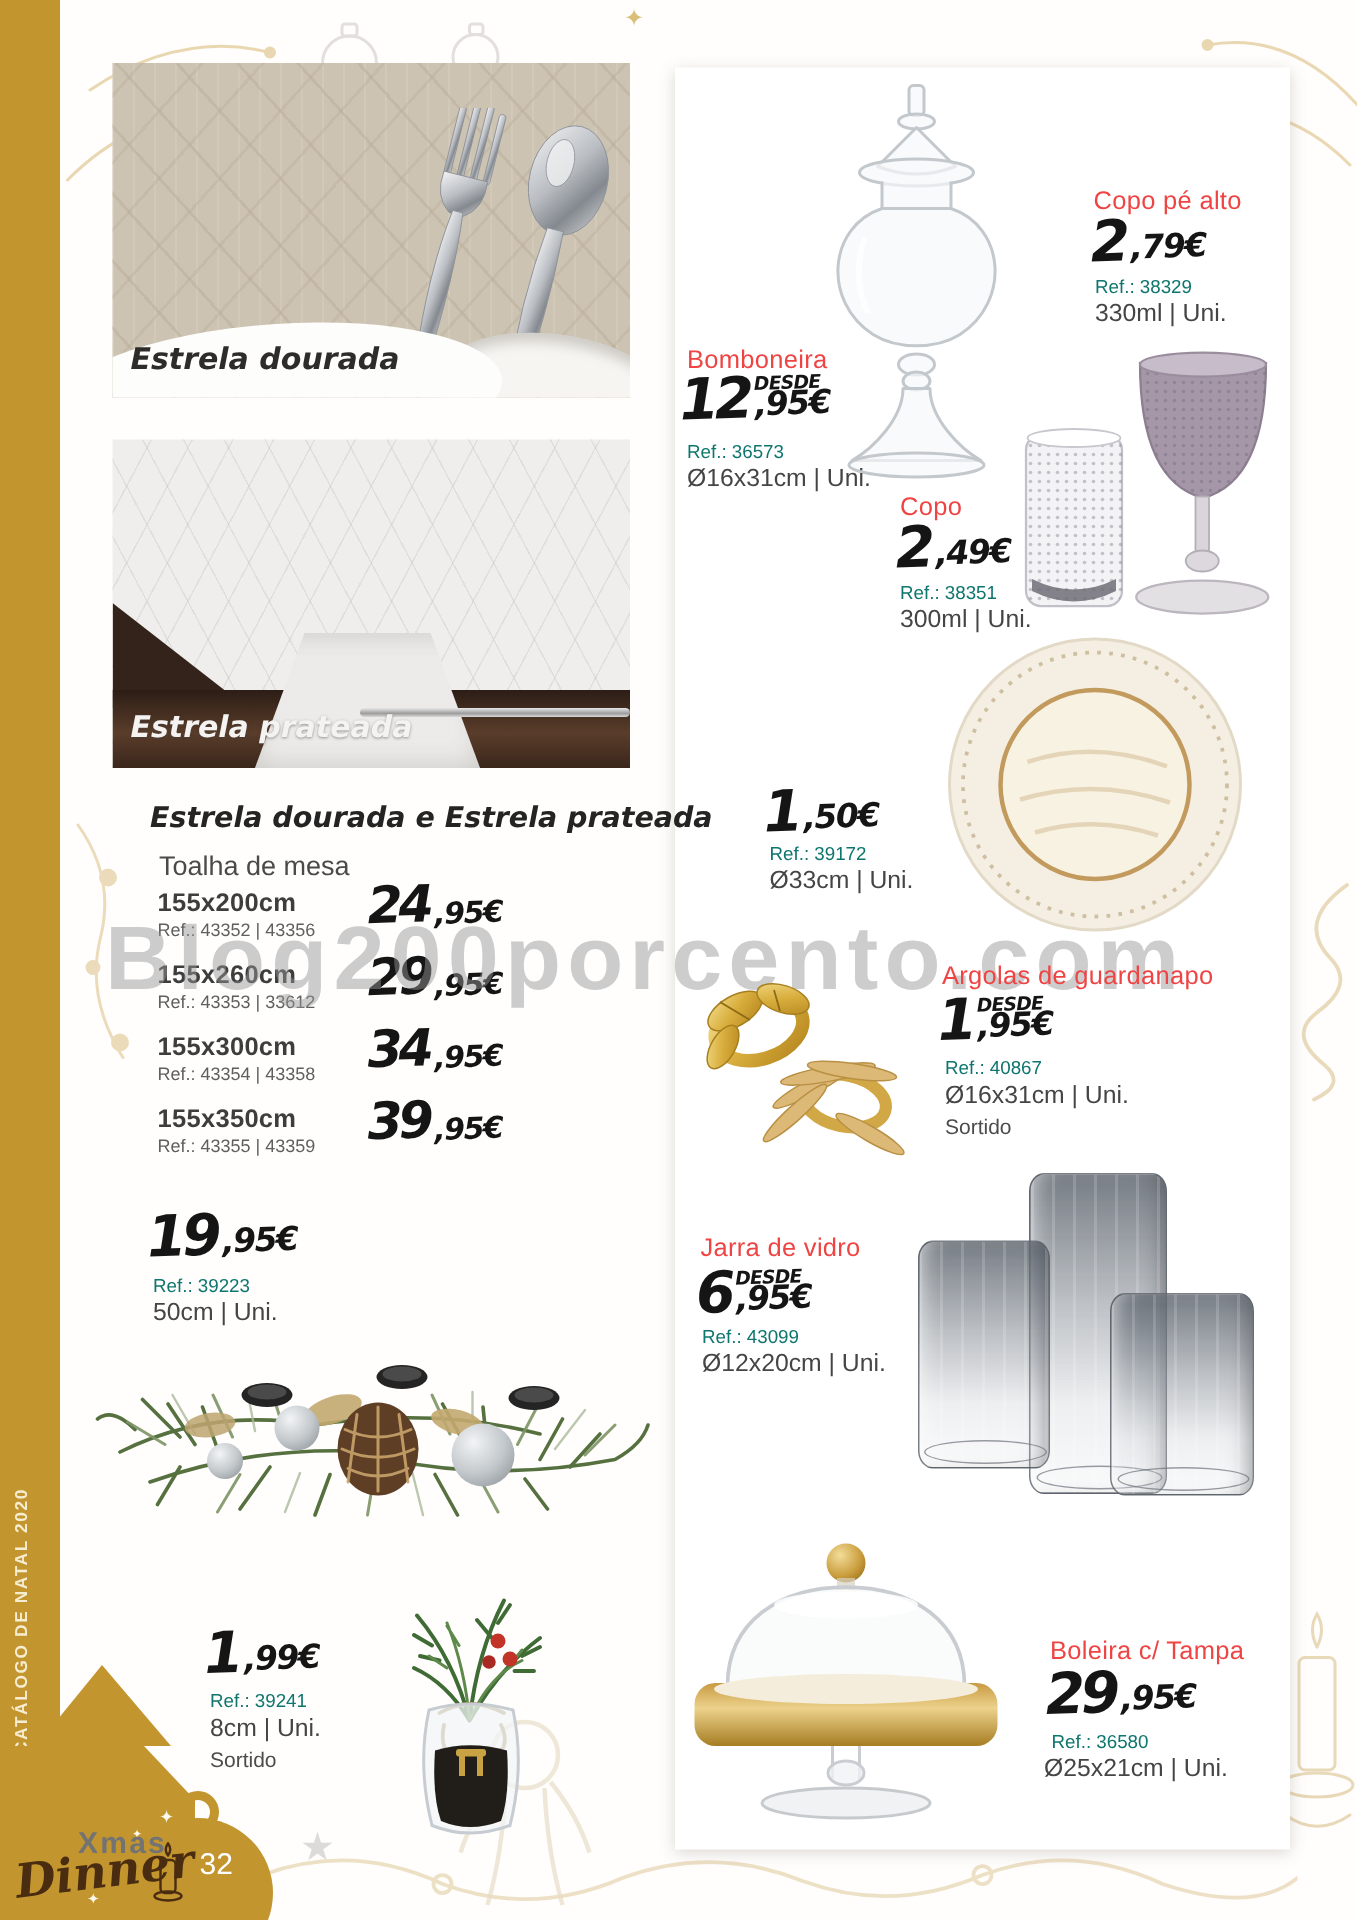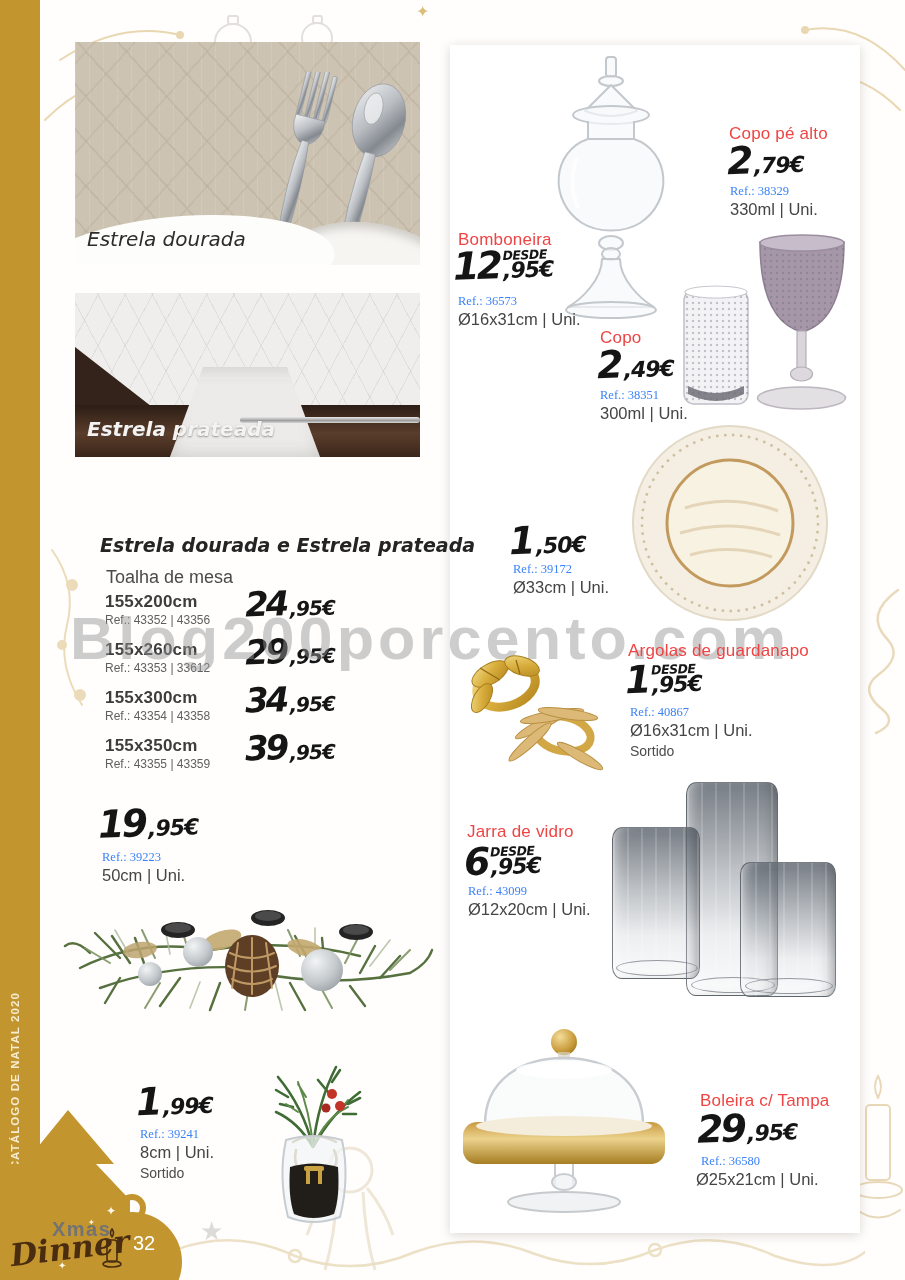--- a/index.html
+++ b/index.html
@@ -12,21 +12,21 @@
          font-size:11.5px;font-weight:bold;letter-spacing:1.1px;color:#f6eccf;z-index:35;}
   
   .watermark{position:absolute;left:70px;top:604px;font-size:60px;font-weight:bold;
              color:rgba(150,150,150,.48);letter-spacing:4px;z-index:60;white-space:nowrap;
              transform:scaleX(1.02);transform-origin:left;}
   
   .panel{position:absolute;left:450px;top:45px;width:410px;height:1188px;background:#ffffff;
          box-shadow:0 2px 10px rgba(110,100,80,.25);z-index:10;}
   
   .pname{position:absolute;z-index:20;font-size:17px;color:#ef4444;letter-spacing:.2px;}
-  .pref{position:absolute;z-index:20;font-size:12.5px;color:#3b82f6;font-family:Liberation Serif, serif;}
+  .pref{position:absolute;z-index:20;font-size:12.5px;color:#0f766e;}
   .psize{position:absolute;z-index:20;font-size:16.5px;color:#454545;}
   .pnote{position:absolute;z-index:20;font-size:14px;color:#4c4c4c;}
   .price{position:absolute;z-index:20;display:flex;align-items:flex-end;color:#151515;
          font-family:"DejaVu Sans",sans-serif;font-style:italic;font-weight:bold;
          transform:rotate(-2deg);}
   .price .int{font-size:38px;line-height:.82;letter-spacing:-3px;padding-right:3px;}
   .price .stack{display:flex;flex-direction:column;align-items:flex-start;}
   .price .desde{font-size:12.5px;line-height:1.05;letter-spacing:-.5px;}
   .price .dec{font-size:22px;line-height:.85;letter-spacing:-1px;}
   .price.md .int{font-size:34px;}
@@ -35,22 +35,22 @@
   .img1{position:absolute;left:75px;top:42px;width:345px;height:223px;z-index:15;overflow:hidden;
         background-color:#cdc3b2;
         background-image:repeating-linear-gradient(48deg,rgba(184,172,152,.45) 0 2px,transparent 2px 30px),
                          repeating-linear-gradient(-48deg,rgba(184,172,152,.35) 0 2px,transparent 2px 30px),
                          repeating-linear-gradient(90deg,rgba(222,214,200,.3) 0 1px,transparent 1px 14px);}
   .img1 .swoosh{position:absolute;left:-40px;bottom:-46px;width:300px;height:95px;background:#fdfdfc;
         border-radius:50%;transform:rotate(-4deg);}
   .img1 .napkin{position:absolute;right:-30px;bottom:-38px;width:160px;height:80px;background:#f6f5f2;
         border-radius:50% 50% 0 0;transform:rotate(8deg);box-shadow:inset 0 6px 8px rgba(150,145,135,.4);}
   .img-label-dark{position:absolute;left:12px;bottom:14px;z-index:5;font-family:"DejaVu Sans",sans-serif;
-        font-style:italic;font-weight:normal;font-size:20px;color:#2e2c29;}
-  .img2{position:absolute;left:75px;top:293px;width:345px;height:164px;z-index:15;overflow:hidden;
+        font-style:italic;font-weight:bold;font-size:20px;color:#2e2c29;}
+  .img2{position:absolute;left:75px;top:293px;width:345px;height:219px;z-index:15;overflow:hidden;
         background-color:#efeeec;
         background-image:repeating-linear-gradient(62deg,rgba(200,200,197,.4) 0 1px,transparent 1px 24px),
                          repeating-linear-gradient(-62deg,rgba(200,200,197,.4) 0 1px,transparent 1px 24px);}
   .img2 .wood{position:absolute;left:0;bottom:0;width:100%;height:52px;
         background:linear-gradient(180deg,#2c1d15,#5a3d2b 55%,#3a261b);}
   .img2 .wood-wedge{position:absolute;left:0;bottom:40px;width:90px;height:70px;background:#34231a;
         clip-path:polygon(0 100%,100% 100%,0 0);}
   .img2 .cloth-drape{position:absolute;left:95px;bottom:0;width:150px;height:90px;background:#ecebe9;
         clip-path:polygon(22% 0,78% 0,100% 100%,0 100%);
         box-shadow:inset 0 0 18px rgba(175,175,172,.6);}

